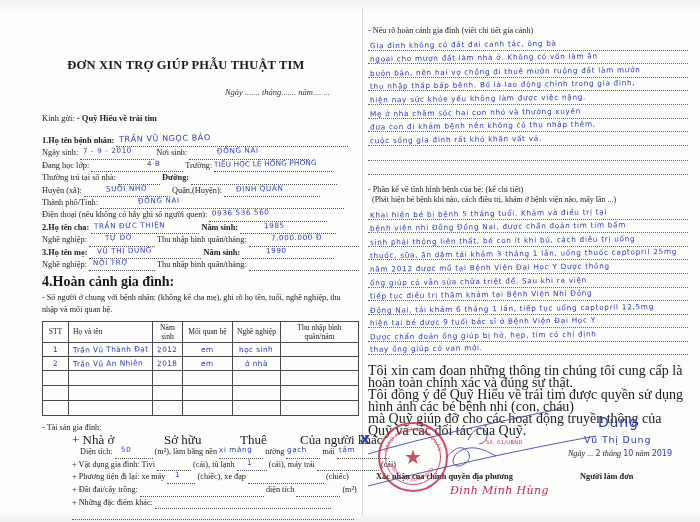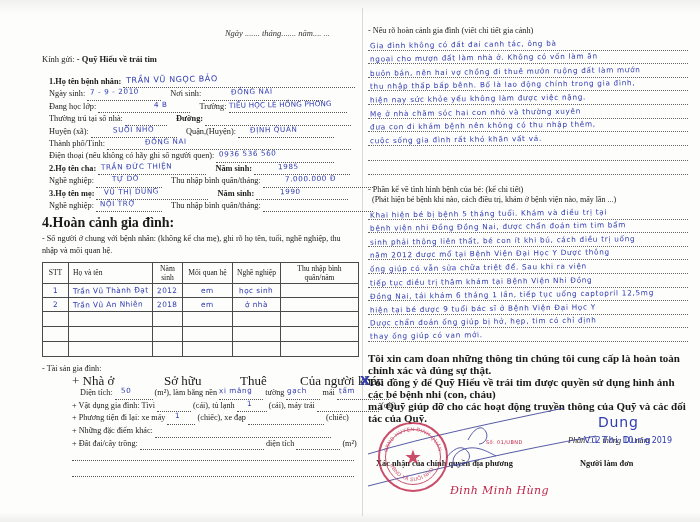--- a/index.html
+++ b/index.html
@@ -67,21 +67,21 @@
   }
   .addr-line b { font-size: 8.5px; }
 
   .fields { margin: 12px 0 0 28px; }
   .fld {
     font-size: 8.3px;
     line-height: 12.4px;
     white-space: nowrap;
     position: relative;
   }
-  .lbl { font-weight: normal; margin-left: 7px; }
+  .lbl { font-weight: normal; }
   .lbl.b { font-weight: bold; }
   .dots {
     display: inline-block;
     border-bottom: 1px dotted #555;
     vertical-align: bottom;
     position: relative;
     height: 10px;
   }
   .hw {
     position: absolute;
@@ -177,24 +177,23 @@
     color: #2f3bb0;
     font-family: "DejaVu Sans", sans-serif;
     font-size: 7.3px;
     letter-spacing: .7px;
     white-space: nowrap;
     transform: rotate(-0.8deg);
   }
   .blankrows .hwline { }
 
   .decl {
-    font-size: 11px;
+    font-size: 14px;
     line-height: 12px;
     margin: 10px 0 0 0;
-    font-weight: bold;
   }
   .r-date {
     text-align: right;
     font-style: italic;
     font-size: 8.2px;
     margin: 12px 16px 0 0;
     position: relative;
   }
   .r-date .hwi {
     color: #2f3bb0;
@@ -277,20 +276,21 @@
 </head>
 <body>
 
 <div class="page">
   <div class="scan-edge-top"></div>
   <div class="scan-edge-bottom"></div>
   <div class="vsep"></div>
 
   <div class="col-left">
 
+    <div class="doc-title">ĐƠN XIN TRỢ GIÚP PHẪU THUẬT TIM</div>
     <div class="date-line">Ngày ....... tháng....... năm.... ...</div>
 
     <div class="addr-line">
       <span>Kính gửi:</span>
       <b>- Quỹ Hiểu về trái tim</b>
     </div>
 
     <div class="fields">
 
       <div class="fld">
@@ -523,36 +523,36 @@
           <span class="hw sm" style="left:8px">1</span>
         </span>
         <span>(chiếc), xe đạp</span>
         <span class="dots" style="width:76px">
           <span class="hw sm"></span>
         </span>
         <span>(chiếc)</span>
       </div>
 
       <div class="row ind">
+        <span>+ Đất đai/cây trồng:</span>
+        <span class="dots" style="width:124px">
+          <span class="hw sm"></span>
+        </span>
+        <span>diện tích</span>
+        <span class="dots" style="width:44px">
+          <span class="hw sm"></span>
+        </span>
+        <span>(m²)</span>
+      </div>
+
+      <div class="row ind">
         <span>+ Những đặc điểm khác:</span>
         <span class="dots" style="width:176px">
           <span class="hw sm"></span>
         </span>
-      </div>
-
-      <div class="row ind">
-        <span>+ Đất đai/cây trồng:</span>
-        <span class="dots" style="width:124px">
-          <span class="hw sm"></span>
-        </span>
-        <span>diện tích</span>
-        <span class="dots" style="width:44px">
-          <span class="hw sm"></span>
-        </span>
-        <span>(m²)</span>
       </div>
 
       <div class="blankline"></div>
       <div class="blankline" style="margin-top:5px"></div>
 
     </div>
 
   </div>
 
   <div class="col-right">
@@ -593,20 +593,23 @@
     <div class="r-sub">(Phát hiện bé bệnh khi nào, cách điều trị, khám ở bệnh viện nào, mấy lần ...)</div>
     <div class="hwlines" id="illness-lines">
         <div class="hwline">
           <span class="t">Khai hiện bé bị bệnh 5 tháng tuổi. Khám và điều trị tại</span>
         </div>
         <div class="hwline">
           <span class="t">bệnh viện nhi Đồng Đồng Nai, được chẩn đoán tim tim bẩm</span>
         </div>
         <div class="hwline">
           <span class="t">sinh phải thông liên thất, bé con ít khi bú, cách điều trị uống</span>
+        </div>
+        <div class="hwline">
+          <span class="t">thuốc, sữa, ăn dặm tái khám 3 tháng 1 lần, uống thuốc captopril 25mg</span>
         </div>
         <div class="hwline">
           <span class="t">năm 2012 được mổ tại Bệnh Viện Đại Học Y Dược thông</span>
         </div>
         <div class="hwline">
           <span class="t">ống giúp có vẫn sửa chữa triệt để. Sau khi ra viện</span>
         </div>
         <div class="hwline">
           <span class="t">tiếp tục điều trị thăm khám tại Bệnh Viện Nhi Đồng</span>
         </div>
@@ -624,21 +627,21 @@
         </div>
       </div>
 
     <div class="decl" id="declaration">
         <div>Tôi xin cam đoan những thông tin chúng tôi cung cấp là hoàn toàn chính xác và đúng sự thật.</div>
         <div>Tôi đồng ý để Quỹ Hiểu về trái tim được quyền sử dụng hình ảnh các bé bệnh nhi (con, cháu)</div>
         <div>mà Quỹ giúp đỡ cho các hoạt động truyền thông của Quỹ và các đối tác của Quỹ.</div>
       </div>
 
     <div class="r-date">
-      <span>Phần</span>
+      <span>Ngày</span>
       <span>...</span>
       <span class="hwi">2</span>
       <span>tháng</span>
       <span class="hwi">10</span>
       <span>năm</span>
       <span class="hwi">2019</span>
     </div>
 
     <div class="sig-head">
       <span class="left">Xác nhận của chính quyền địa phương</span>

